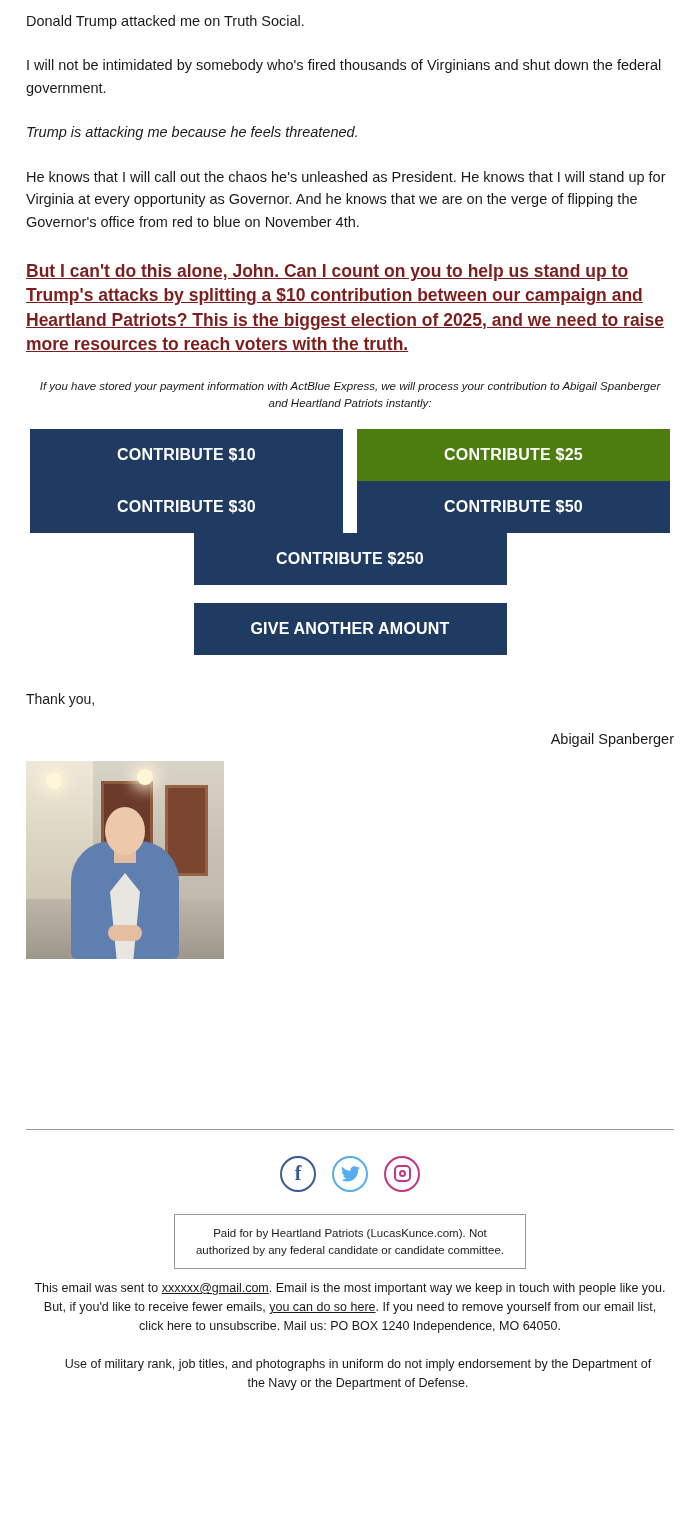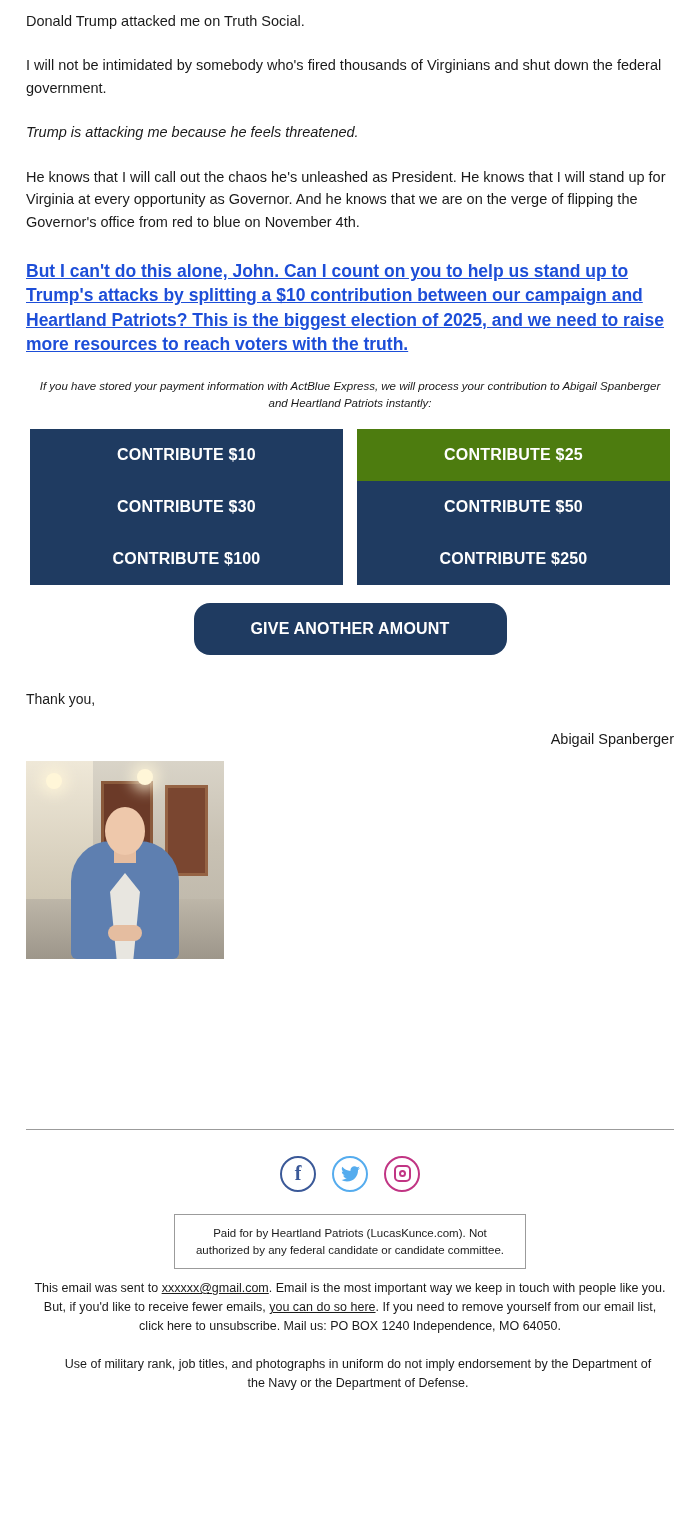--- a/index.html
+++ b/index.html
@@ -28,21 +28,21 @@
     margin-top: 10px;
   }
   .underline-line {
     text-decoration: underline;
   }
   .italic-line {
     font-style: italic;
   }
   .ask-link {
     display: block;
-    color: #1d4ed8;
+    color: #7f1d1d;
     font-weight: bold;
     font-size: 17.5px;
     line-height: 1.38;
     text-decoration: underline;
     margin: 26px 0 22px 0;
     cursor: pointer;
   }
   .express-note {
     font-size: 11.5px;
     font-style: italic;
@@ -72,21 +72,20 @@
     border: none;
     cursor: pointer;
     font-family: "Liberation Sans", sans-serif;
   }
   .btn.highlight {
     background: #4d7c0f;
   }
   .btn.wide-center {
     width: 313px;
     margin: 14px auto 0 auto;
-    border-radius: 16px;
   }
   .center-row {
     display: flex;
     justify-content: center;
   }
   .signoff {
     font-size: 14px;
     line-height: 1.55;
     margin: 34px 0 20px 0;
   }
@@ -232,21 +231,20 @@
 
   <a class="ask-link" href="#">But I can't do this alone, John. Can I count on you to help us stand up to Trump's attacks by splitting a $10 contribution between our campaign and Heartland Patriots? This is the biggest election of 2025, and we need to raise more resources to reach voters with the truth.</a>
 
   <div class="express-note">If you have stored your payment information with ActBlue Express, we will process your contribution to Abigail Spanberger and Heartland Patriots instantly:</div>
 
   <div class="btn-grid">
     <button class="btn">CONTRIBUTE $10</button>
     <button class="btn highlight">CONTRIBUTE $25</button>
     <button class="btn">CONTRIBUTE $30</button>
     <button class="btn">CONTRIBUTE $50</button>
-    <button class="btn">CONTRIBUTE $100</button>
     <button class="btn">CONTRIBUTE $250</button>
   </div>
 
   <div class="center-row">
     <button class="btn wide-center">GIVE ANOTHER AMOUNT</button>
   </div>
 
   <p class="signoff">Thank you,</p>
   <p class="signature-name">Abigail Spanberger</p>
 

